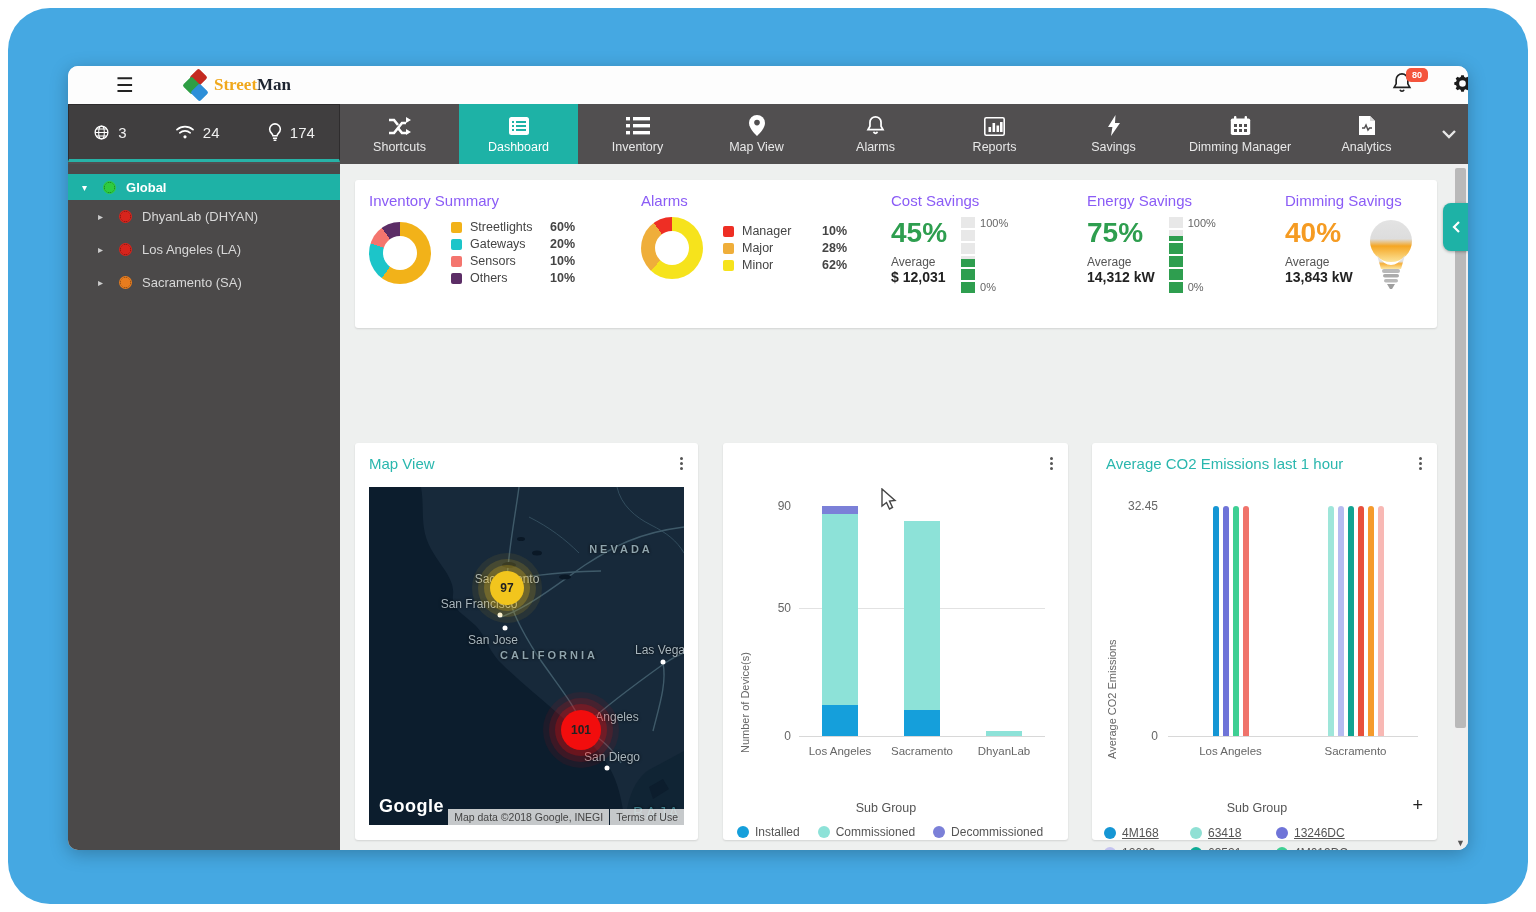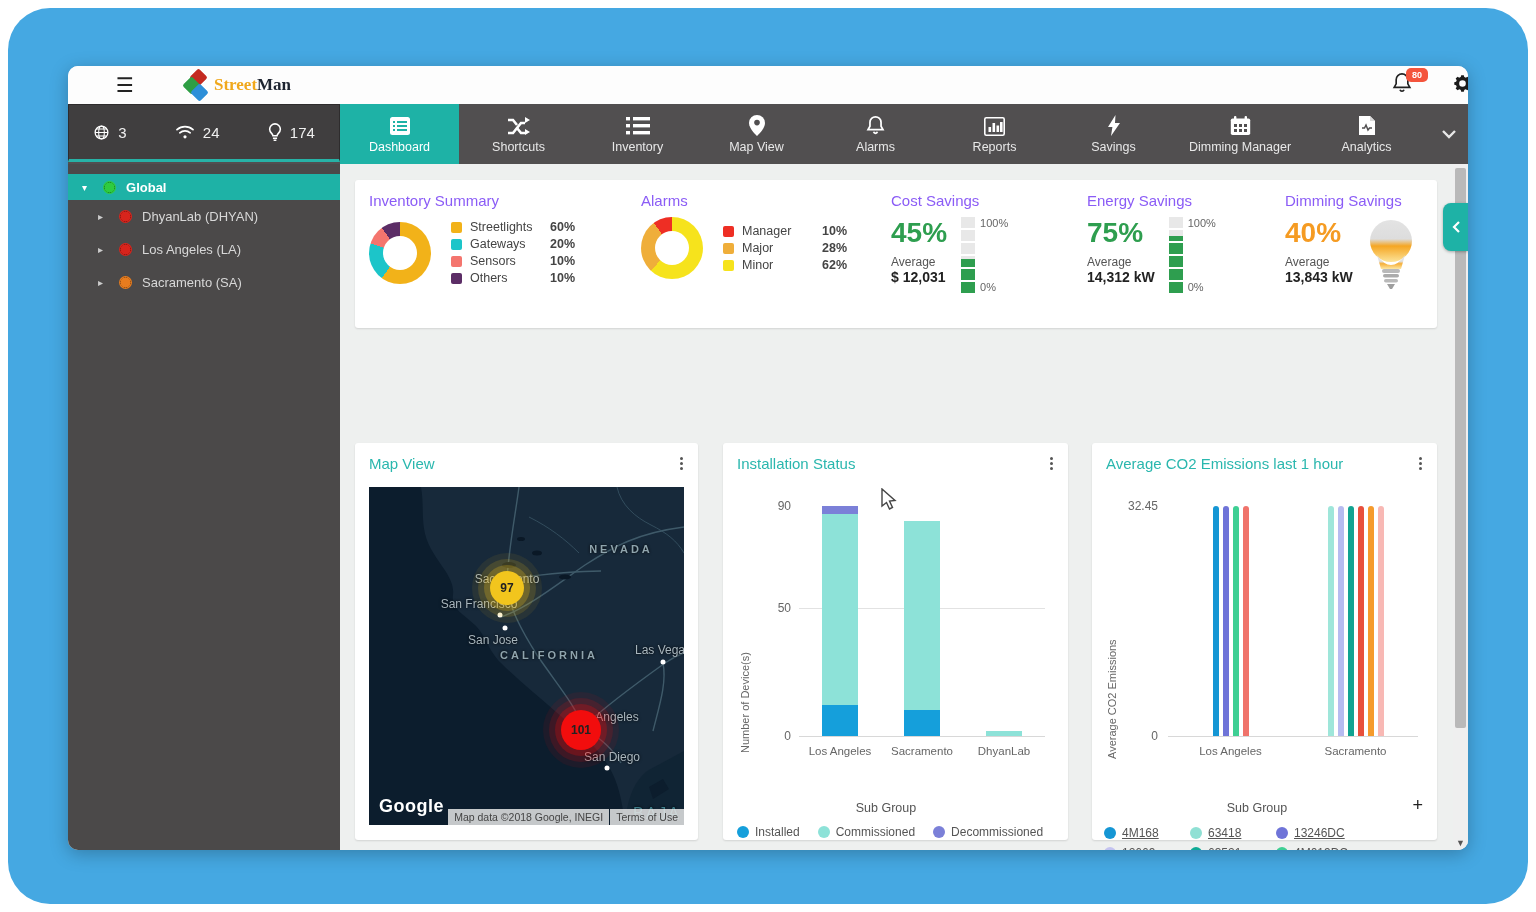--- a/index.html
+++ b/index.html
@@ -161,45 +161,45 @@
         <div class="stat">
           <svg width="14" height="19" viewBox="0 0 16 22">
               <path d="M8 1a6.2 6.2 0 0 1 6.2 6.2c0 2.3-1.2 3.6-2.3 4.8-.8.9-1.4 1.7-1.5 2.8H5.6c-.1-1.1-.7-1.9-1.5-2.8-1.1-1.2-2.3-2.5-2.3-4.8A6.2 6.2 0 0 1 8 1z" fill="none" stroke="#fff" stroke-width="1.8"></path>
               <line x1="5.6" y1="17.6" x2="10.4" y2="17.6" stroke="#fff" stroke-width="1.6"></line>
               <line x1="6.4" y1="20" x2="9.6" y2="20" stroke="#fff" stroke-width="1.6"></line>
             </svg>
           <span>174</span>
         </div>
       </div>
       <div id="tabs">
+          <div class="tab">
+            <span class="ticon">
+              <svg width="24" height="20" viewBox="0 0 24 20">
+                <path d="M1 4h5l4 5m0 3 4 5h4" stroke="#fff" stroke-width="2.6" fill="none"></path>
+                <path d="M1 17h5l4-5 4-5h4" stroke="#fff" stroke-width="2.6" fill="none"></path>
+                <path d="M18 1l5 3-5 3zM18 13l5 3-5 3z" fill="#fff"></path>
+              </svg>
+            </span>
+            <span>Shortcuts</span>
+          </div>
           <div class="tab active">
             <span class="ticon">
               <svg width="22" height="20" viewBox="0 0 22 20">
                 <rect x="1" y="1" width="20" height="18" rx="2.5" fill="#fff"></rect>
                 <g stroke="#1eb2a6" stroke-width="2">
                   <line x1="4" y1="6" x2="6" y2="6"></line>
                   <line x1="8" y1="6" x2="18" y2="6"></line>
                   <line x1="4" y1="10" x2="6" y2="10"></line>
                   <line x1="8" y1="10" x2="18" y2="10"></line>
                   <line x1="4" y1="14" x2="6" y2="14"></line>
                   <line x1="8" y1="14" x2="18" y2="14"></line>
                 </g>
               </svg>
             </span>
             <span>Dashboard</span>
-          </div>
-          <div class="tab">
-            <span class="ticon">
-              <svg width="24" height="20" viewBox="0 0 24 20">
-                <path d="M1 4h5l4 5m0 3 4 5h4" stroke="#fff" stroke-width="2.6" fill="none"></path>
-                <path d="M1 17h5l4-5 4-5h4" stroke="#fff" stroke-width="2.6" fill="none"></path>
-                <path d="M18 1l5 3-5 3zM18 13l5 3-5 3z" fill="#fff"></path>
-              </svg>
-            </span>
-            <span>Shortcuts</span>
           </div>
           <div class="tab">
             <span class="ticon">
               <svg width="24" height="20" viewBox="0 0 24 20">
                 <g fill="#fff">
                   <rect x="0" y="1" width="4" height="3.4"></rect>
                   <rect x="7" y="1" width="17" height="3.4"></rect>
                   <rect x="0" y="8" width="4" height="3.4"></rect>
                   <rect x="7" y="8" width="17" height="3.4"></rect>
                   <rect x="0" y="15" width="4" height="3.4"></rect>
@@ -521,21 +521,20 @@
             </div>
           <div class="gg-logo">Google</div>
           <div class="map-attr">
             <div>Map data ©2018 Google, INEGI</div>
             <div>Terms of Use</div>
           </div>
         </div>
       </div>
 
       <div class="card" id="install-card">
-        <div class="card-title">Installation Status</div>
         <div class="kebab">
             <span></span>
             <span></span>
             <span></span>
           </div>
         <div class="axis-ylab" style="left:16px;top:310px;">Number of Device(s)</div>
         <div id="install-plot" class="plot" style="left:76px;top:64px;width:246px;height:230px;">
             <div class="baseline"></div>
             <div class="gridline" style="bottom: 127.778px;"></div>
             <div class="sbar" style="left: 23px; width: 36px;">

